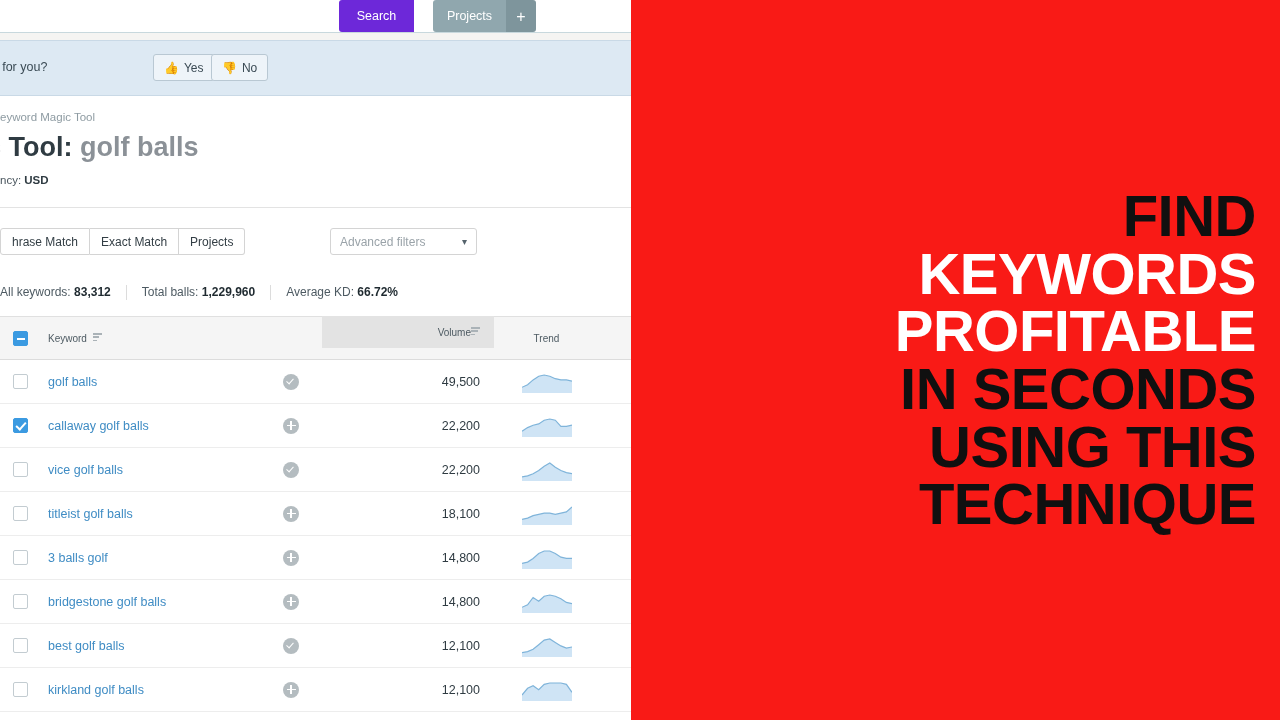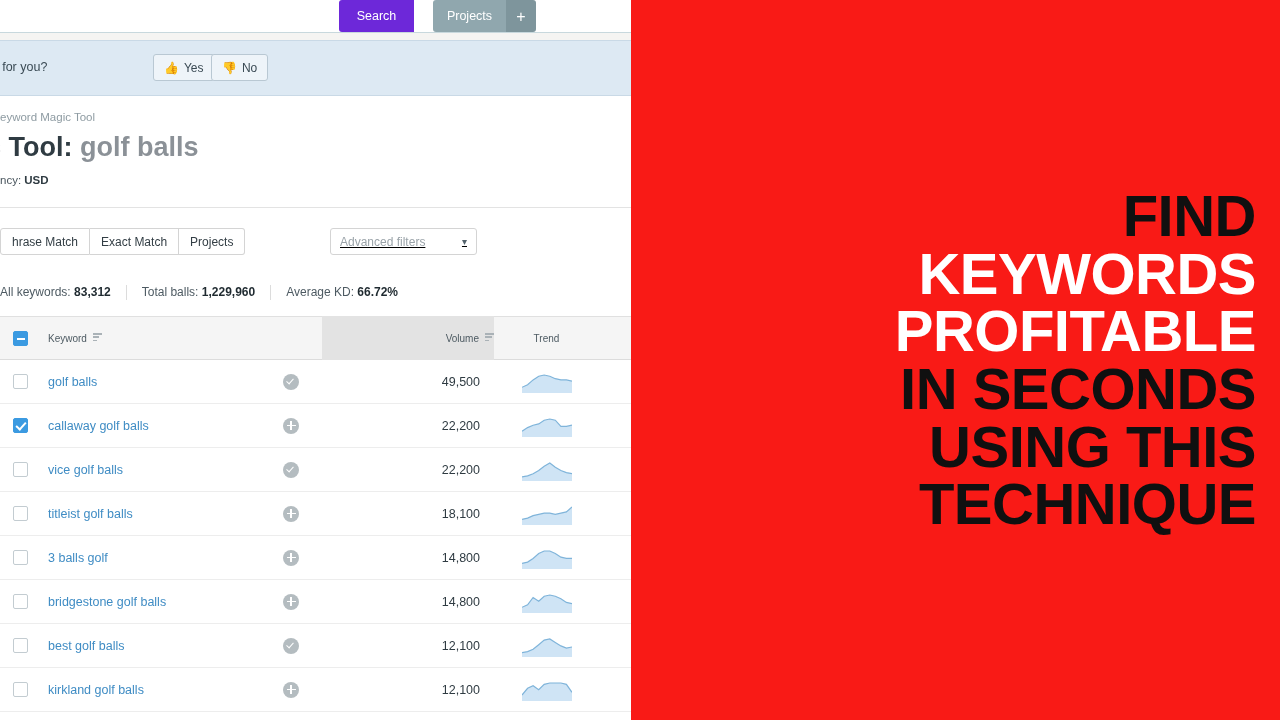--- a/index.html
+++ b/index.html
@@ -152,22 +152,22 @@
     border-bottom: 1px solid #dcdcdc;
   }
   .th {
     display: flex; align-items: center; font-size: 10px; color: #4d5a62;
     white-space: nowrap;
   }
   .th-check { width: 40px; justify-content: center; }
   .th-keyword { width: 220px; padding-left: 8px; gap: 6px; }
   .th-intent { width: 62px; }
   .th-volume {
-    width: 172px; justify-content: flex-end; gap: 6px;
-    background: #e3e3e3; height: 44px; margin-top: -1px; align-self: stretch;
+    width: 172px; justify-content: flex-end; padding-right: 14px; 
+    background: #e3e3e3; height: 32px; margin-top: -1px; align-self: stretch;
   }
   .th-trend { width: 105px; justify-content: center; }
   .th-kd { width: 113px; justify-content: flex-end; padding-right: 14px; gap: 6px; }
 
   .trow {
     display: flex; height: 44px; align-items: center;
     background: #ffffff; border-bottom: 1px solid #ededed;
   }
   .td { display: flex; align-items: center; font-size: 12.5px; color: #2f3b42; }
   .td-check { width: 40px; justify-content: center; }
@@ -286,21 +286,21 @@
           <b>USD</b>
         </div>
       </div>
 
       <div class="filterrow">
         <div class="matchgroup" style="left:118px;">
           <div class="match-btn">hrase Match</div>
           <div class="match-btn">Exact Match</div>
           <div class="match-btn">Projects</div>
         </div>
-        <div class="advfilter" style="left:448px;text-decoration:underline;">
+        <div class="advfilter" style="left:448px;">
           <span class="lbl">Advanced filters</span>
           <span class="chev">▾</span>
         </div>
       </div>
 
       <div class="statsrow" style="padding-left:118px;">
         <div class="stat">
           <span>All keywords:</span>
           <b>83,312</b>
         </div>

